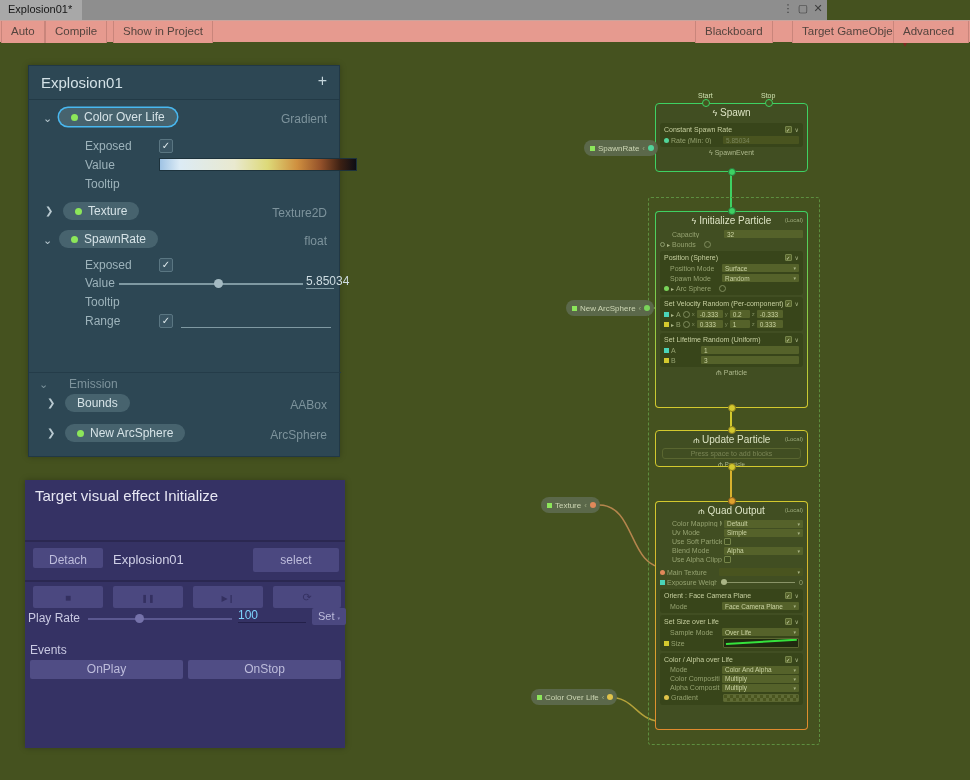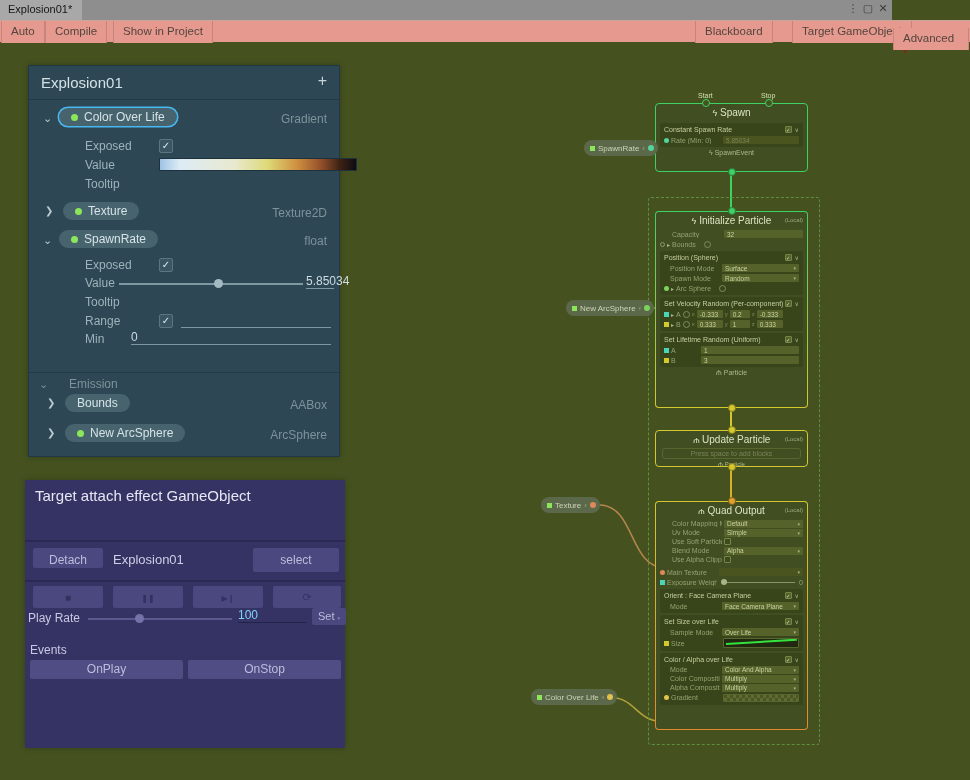--- a/index.html
+++ b/index.html
@@ -1,21 +1,21 @@
 <!DOCTYPE html>
 <html><head>
 <meta charset="utf-8">
 <style>
   * { margin:0; padding:0; box-sizing:border-box; }
   html,body { width:970px; height:780px; }
   body { font-family:"Liberation Sans", sans-serif; overflow:hidden; background:#45521f; }
   #app { position:relative; width:970px; height:780px; background:#45521f; }
 
   
-  .tabbar { position:absolute; left:0; top:0; width:892px; height:20px; background:#8e8e8e;padding-left:12px; }
+  .tabbar { position:absolute; left:0; top:0; width:827px; height:20px; background:#8e8e8e;padding-left:12px; }
   .tab { position:absolute; left:0; top:0; height:20px; padding:3px 10px 0 8px; background:#a8a8a8; color:#161616; font-size:11px; }
   .winctl { position:absolute; top:2px; color:#3c3c3c; font-size:11px; width:14px; text-align:center; cursor:default; }
 
   
   .toolbar { position:absolute; left:0; top:20px; width:970px; height:22px; background:#e69a8f; border-top:1px solid #caa49d; }
   .tbtn { position:absolute; top:0; height:22px; padding:4px 9px 0 9px; font-size:11.5px; color:#54443e; border-left:1px solid #c9857b; border-right:1px solid #c9857b; background:#e69a8f; }
   .tbtn .dd-caret { font-size:8px; color:#7a2a22; }
 
   
   .bb { position:absolute; left:28px; top:65px; width:312px; height:392px; background:#2d4754; border:1px solid #213845; box-shadow:0 0 6px rgba(0,0,0,.25); }
@@ -111,21 +111,21 @@
     <div class="winctl" style="right:17px;"><span>▢</span></div>
     <div class="winctl" style="right:2px;"><span>✕</span></div>
   </div>
 
   <div class="toolbar">
     <div class="tbtn" style="left:1px;"><span>Auto</span></div>
     <div class="tbtn" style="left:45px;"><span>Compile</span></div>
     <div class="tbtn" style="left:113px;"><span>Show in Project</span></div>
     <div class="tbtn" style="left:695px;"><span>Blackboard</span></div>
     <div class="tbtn" style="left:772px;margin-left:20px;"><span>Target GameObject</span></div>
-    <div class="tbtn" style="left:893px; width:76px;margin-top:7px;"><span>Advanced</span> <span class="dd-caret">▾</span></div>
+    <div class="tbtn" style="left:893px; width:76px;"><span>Advanced</span> <span class="dd-caret">▾</span></div>
   </div>
 
   <svg class="wires" width="970" height="780">
     <line x1="645" y1="148" x2="672" y2="148" stroke="#3bb85a" stroke-width="1.5"></line>
     <line x1="731" y1="172" x2="731" y2="213" stroke="#3ed163" stroke-width="2"></line>
     <line x1="731" y1="406" x2="731" y2="432" stroke="#d3c92e" stroke-width="2"></line>
     <line x1="731" y1="465" x2="731" y2="503" stroke="#d8b22e" stroke-width="2"></line>
     <line x1="640" y1="308" x2="668" y2="308" stroke="#86a053" stroke-width="1.5"></line>
     <path d="M599,505 C636,505 628,568 666,568" fill="none" stroke="#b5854d" stroke-width="1.5"></path>
     <path d="M607,697 C638,697 634,722 666,722" fill="none" stroke="#b5a23a" stroke-width="1.5"></path>
@@ -187,24 +187,20 @@
       <span class="ufield" style="left:277px; top:-2px; width:28px;">5.85034</span>
     </div>
     <div class="bb-row" style="top:229px;">
       <span class="bb-lbl">Tooltip</span>
     </div>
     <div class="bb-row" style="top:248px;">
       <span class="bb-lbl">Range</span>
       <span class="bb-chk"><span>✓</span></span>
       <span class="sline" style="left:152px; top:13px; width:150px; height:1px;"></span>
     </div>
-    <div class="bb-row" style="top:266px;">
-      <span class="bb-lbl">Min</span>
-      <span class="ufield" style="left:102px; top:-2px; width:200px;">0</span>
-    </div>
 
     <div style="position:absolute; left:0; top:306px; width:312px; height:1px; background:#243c49;"></div>
     <div class="bb-row" style="top:311px;">
       <span class="bb-chev" style="left:10px; top:1px; color:#7d939c;">⌄</span>
       <span class="bb-cat">Emission</span>
     </div>
     <div class="bb-row" style="top:330px;">
       <span class="bb-chev" style="left:18px; top:1px; font-size:10px;">❯</span>
       <span class="pill" style="left:36px; top:-2px;">
         <span>Bounds</span>
@@ -215,21 +211,21 @@
       <span class="bb-chev" style="left:18px; top:1px; font-size:10px;">❯</span>
       <span class="pill" style="left:36px; top:-2px;">
         <span class="dot"></span>
         <span>New ArcSphere</span>
       </span>
       <span class="bb-type" style="top:2px;">ArcSphere</span>
     </div>
   </div>
 
   <div class="tg">
-    <div class="tg-title">Target attach effect GameObject</div>
+    <div class="tg-title">Target visual effect Initialize</div>
     <div class="tg-div" style="top:60px;"></div>
 
     <div class="pbtn" style="left:8px; top:68px; width:70px; height:20px; line-height:24px;"><span>Detach</span></div>
     <span class="tg-lbl" style="left:88px; top:72px; font-size:13px; color:#cfcfe6;">Explosion01</span>
     <div class="pbtn" style="left:228px; top:68px; width:86px; height:24px; line-height:24px;"><span>select</span></div>
 
     <div class="tg-div" style="top:100px;"></div>
 
     <div class="pbtn" style="left:8px; top:106px; width:70px; height:22px; line-height:22px;"><span class="tico">■</span></div>
     <div class="pbtn" style="left:88px; top:106px; width:70px; height:22px; line-height:22px;"><span class="tico" style="font-size:8px;">❚❚</span></div>

